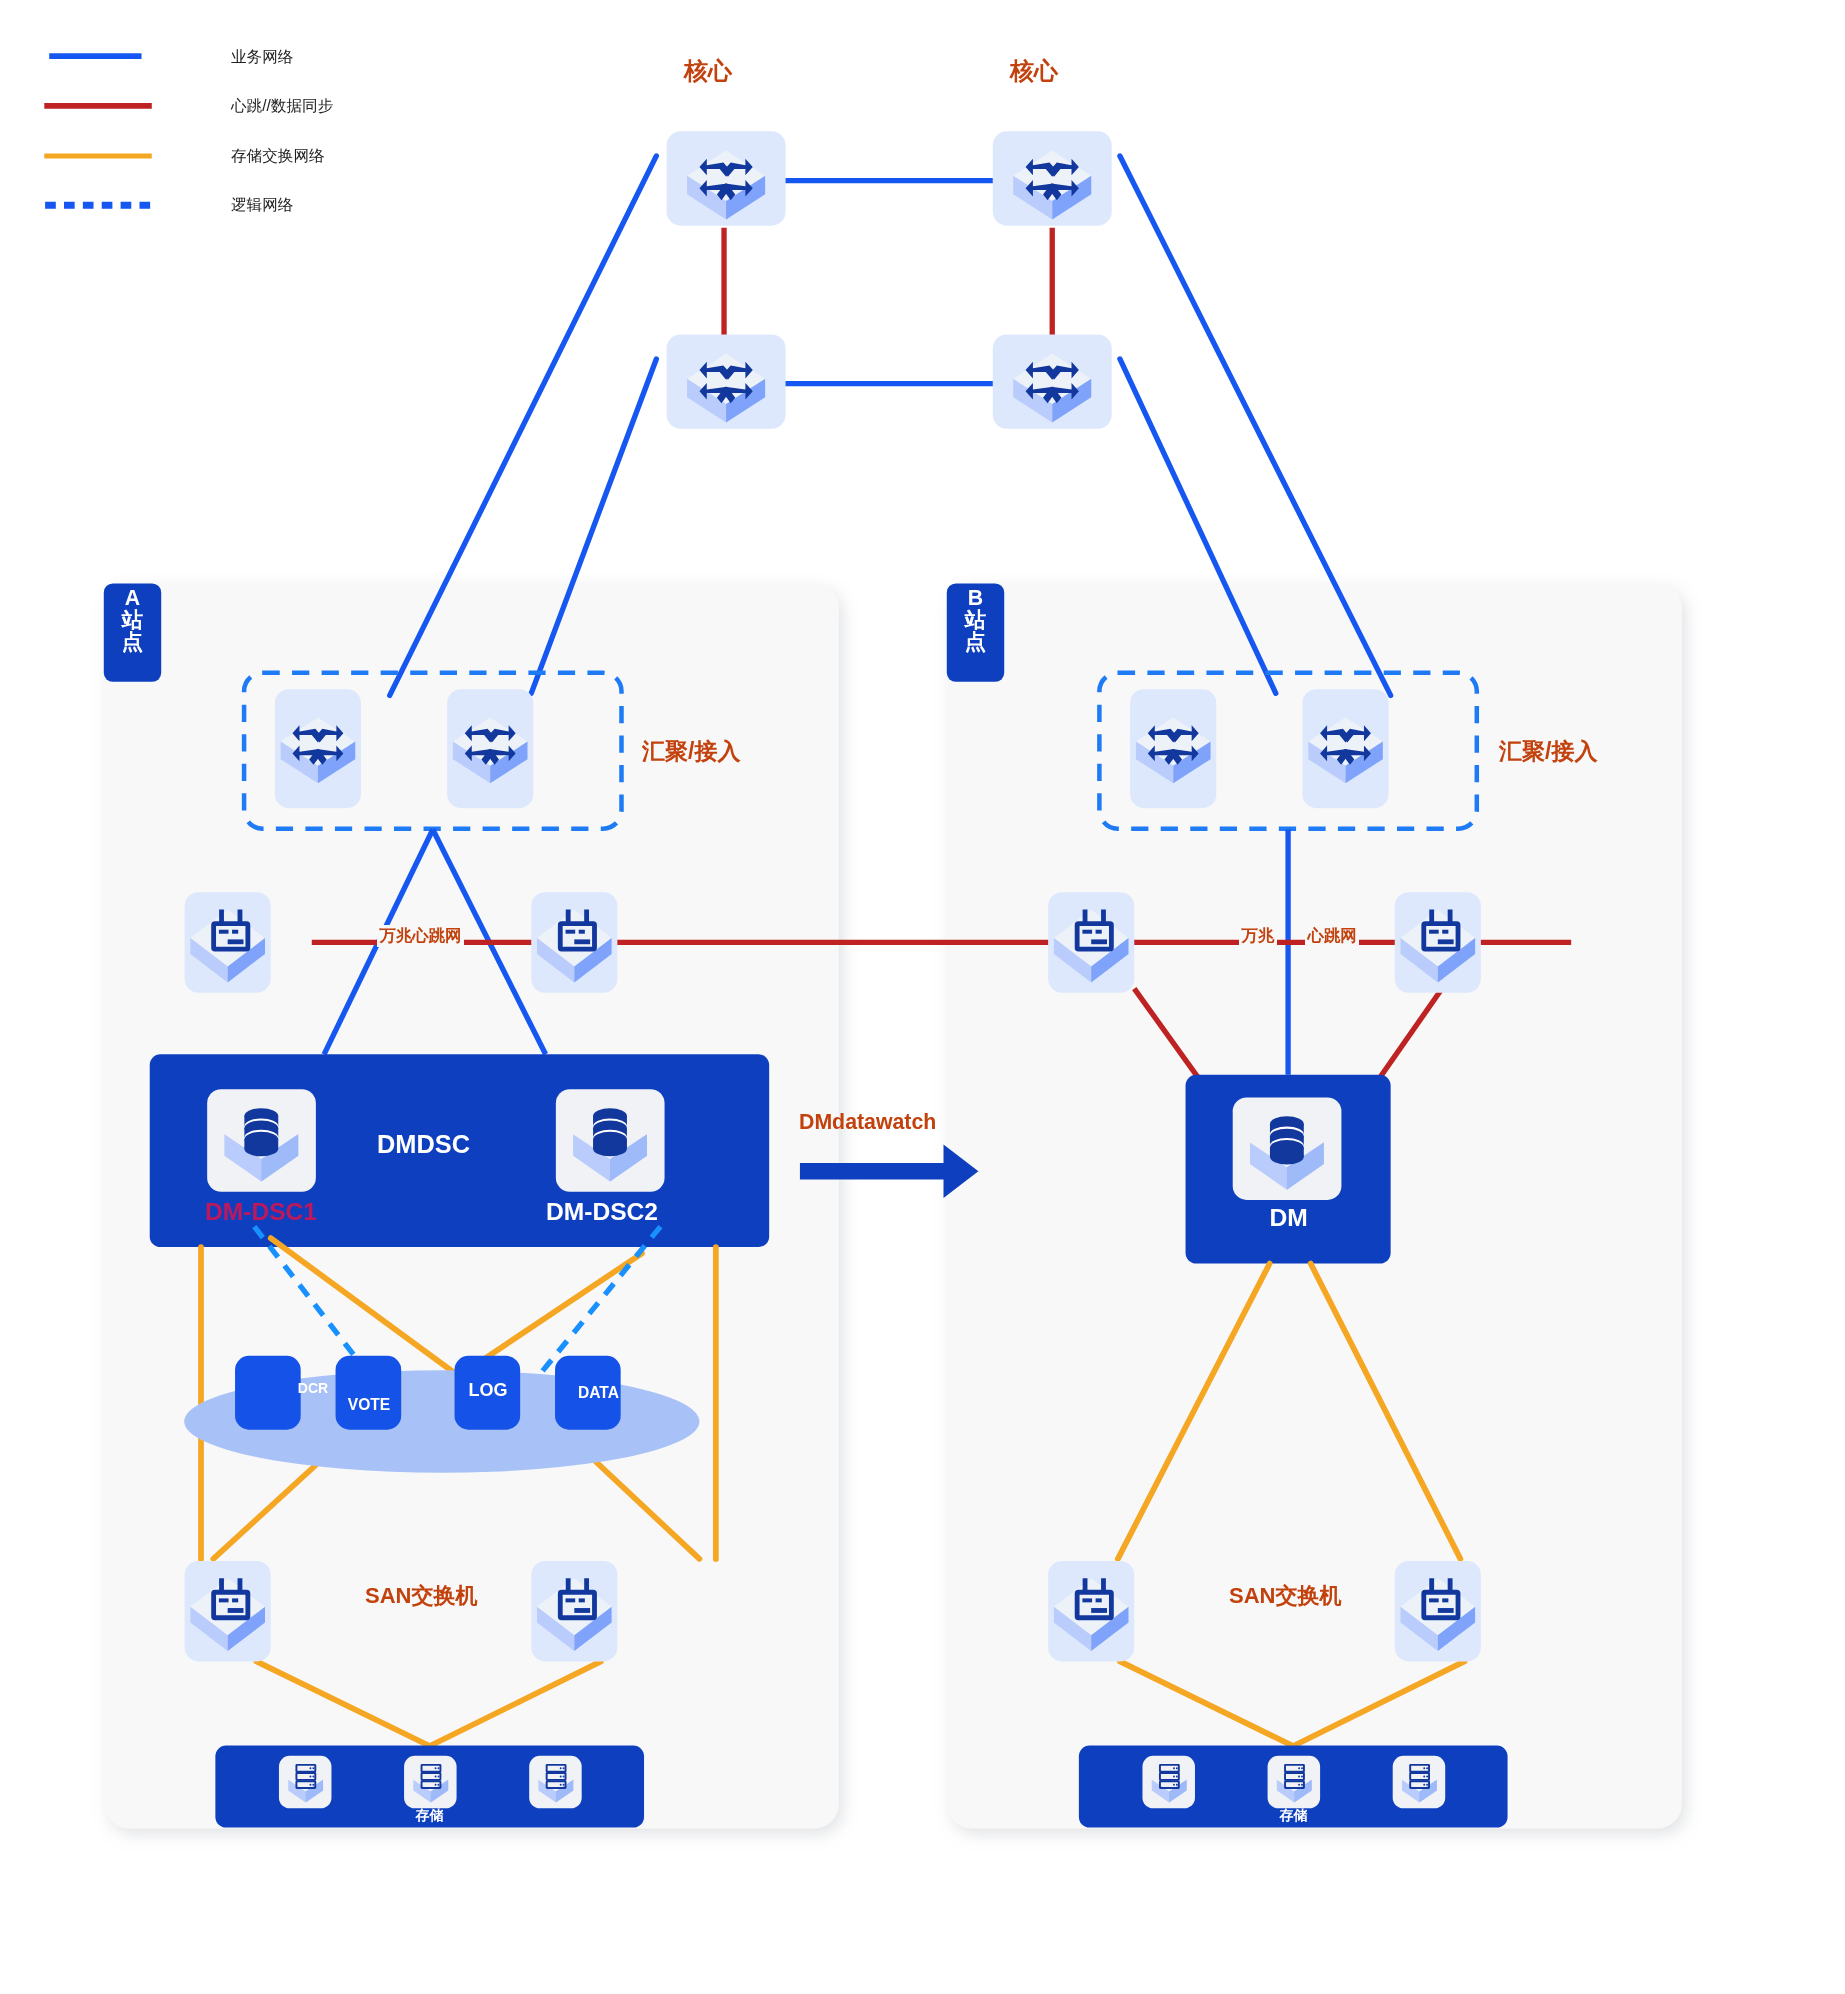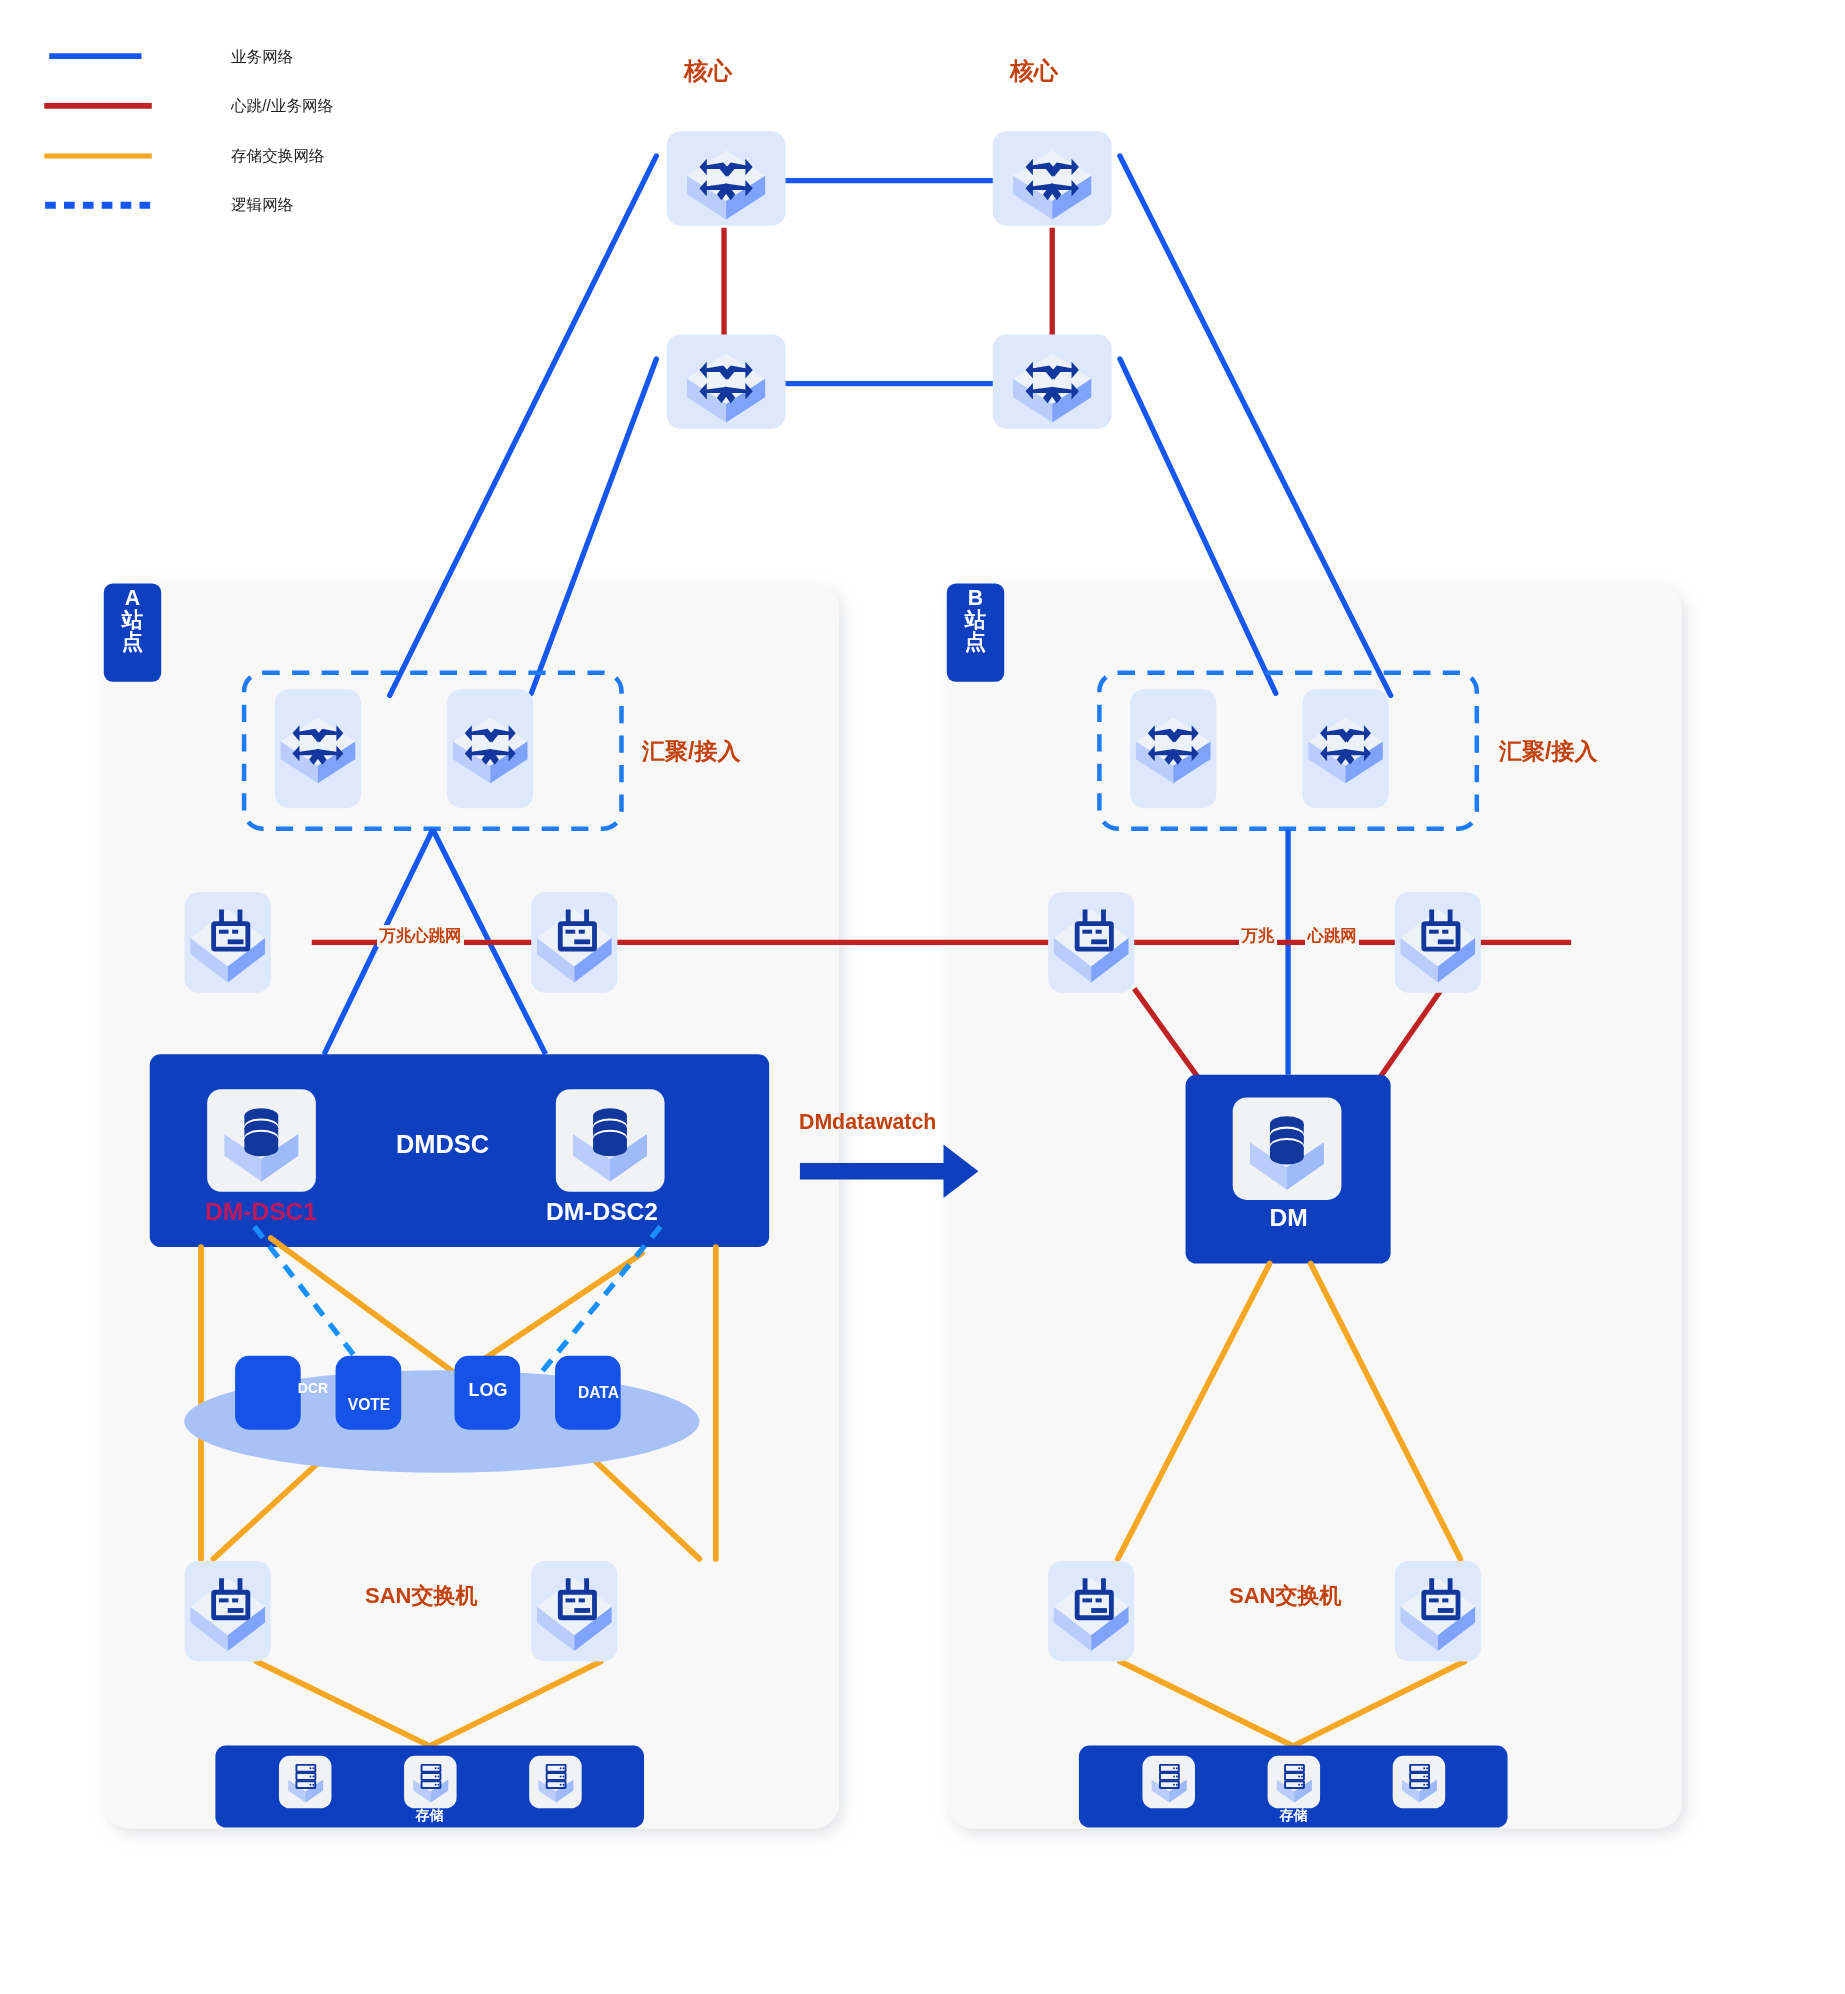--- a/index.html
+++ b/index.html
@@ -290,21 +290,21 @@
   </g>
   <g>
     <line x1="108" y1="380" x2="370" y2="380" stroke="#F5A623" stroke-width="12"></line>
   </g>
   <g>
     <line x1="110" y1="500" x2="368" y2="500" stroke="#1557F0" stroke-width="17" stroke-dasharray="26 20"></line>
   </g>
 </svg>
 
 <div class="legend-txt" style="left:231px;top:47px;">业务网络</div>
-<div class="legend-txt" style="left:231px;top:96px;">心跳//业务网络</div>
+<div class="legend-txt" style="left:231px;top:96px;">心跳//数据同步</div>
 <div class="legend-txt" style="left:231px;top:146px;">存储交换网络</div>
 <div class="legend-txt" style="left:231px;top:195px;">逻辑网络</div>
 
 <div class="lbl" style="left:684px;top:55px;font-size:24px;">核心</div>
 <div class="lbl" style="left:1010px;top:55px;font-size:24px;">核心</div>
 
 <div style="position:absolute;left:104px;top:587px;width:57px;text-align:center;color:#fff;
             font-size:21.3px;font-weight:700;line-height:1.04;">
   <div>A</div>
   <div>站</div>
@@ -318,21 +318,21 @@
   <div>点</div>
 </div>
 
 <div class="lbl" style="left:642px;top:736px;font-size:23px;">汇聚/接入</div>
 <div class="lbl" style="left:1499px;top:736px;font-size:23px;">汇聚/接入</div>
 
 <div class="lbl" style="left:377px;top:925px;font-size:16.4px;background:#F8F8F8;padding:0 2.5px;">万兆心跳网</div>
 <div class="lbl" style="left:1239px;top:925px;font-size:16.4px;background:#F8F8F8;padding:0 2.5px;">万兆</div>
 <div class="lbl" style="left:1305px;top:925px;font-size:16.4px;background:#F8F8F8;padding:0 2.5px;">心跳网</div>
 
-<div style="position:absolute;left:396px;top:1130px;color:#fff;font-size:25.4px;font-weight:700;">DMDSC</div>
+<div style="position:absolute;left:377px;top:1130px;color:#fff;font-size:25.4px;font-weight:700;">DMDSC</div>
 <div style="position:absolute;left:205px;top:1198px;color:#be185d;font-size:24.6px;font-weight:700;">DM-DSC1</div>
 <div style="position:absolute;left:546px;top:1198px;color:#fff;font-size:24.6px;font-weight:700;">DM-DSC2</div>
 <div style="position:absolute;left:1186px;top:1204px;width:205px;text-align:center;color:#fff;font-size:24.6px;font-weight:700;">DM</div>
 
 <div style="position:absolute;left:235px;top:1380px;width:84px;text-align:center;color:#fff;font-size:14px;font-weight:700;padding-left:36px;">DCR</div>
 <div style="position:absolute;left:336px;top:1384px;width:66px;text-align:center;color:#fff;font-size:15.6px;font-weight:700;margin-top:12px;">VOTE</div>
 <div style="position:absolute;left:455px;top:1380px;width:66px;text-align:center;color:#fff;font-size:18px;font-weight:700;">LOG</div>
 <div style="position:absolute;left:555px;top:1384px;width:87px;text-align:center;color:#fff;font-size:15.6px;font-weight:700;">DATA</div>
 
 <div class="lbl" style="left:365px;top:1581px;font-size:22px;">SAN交换机</div>

